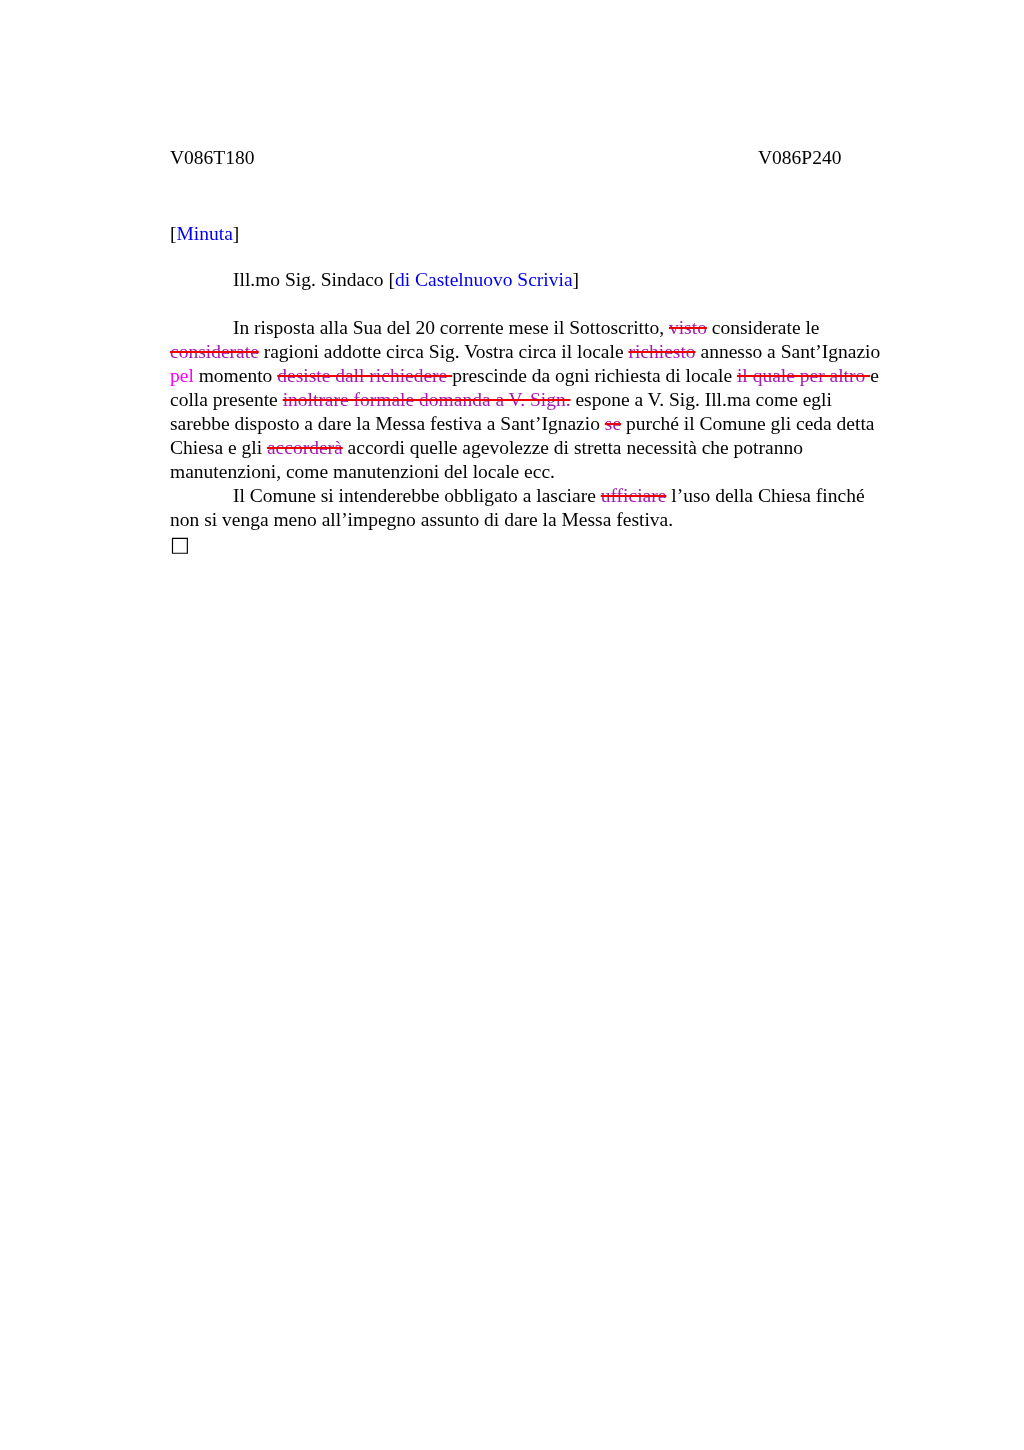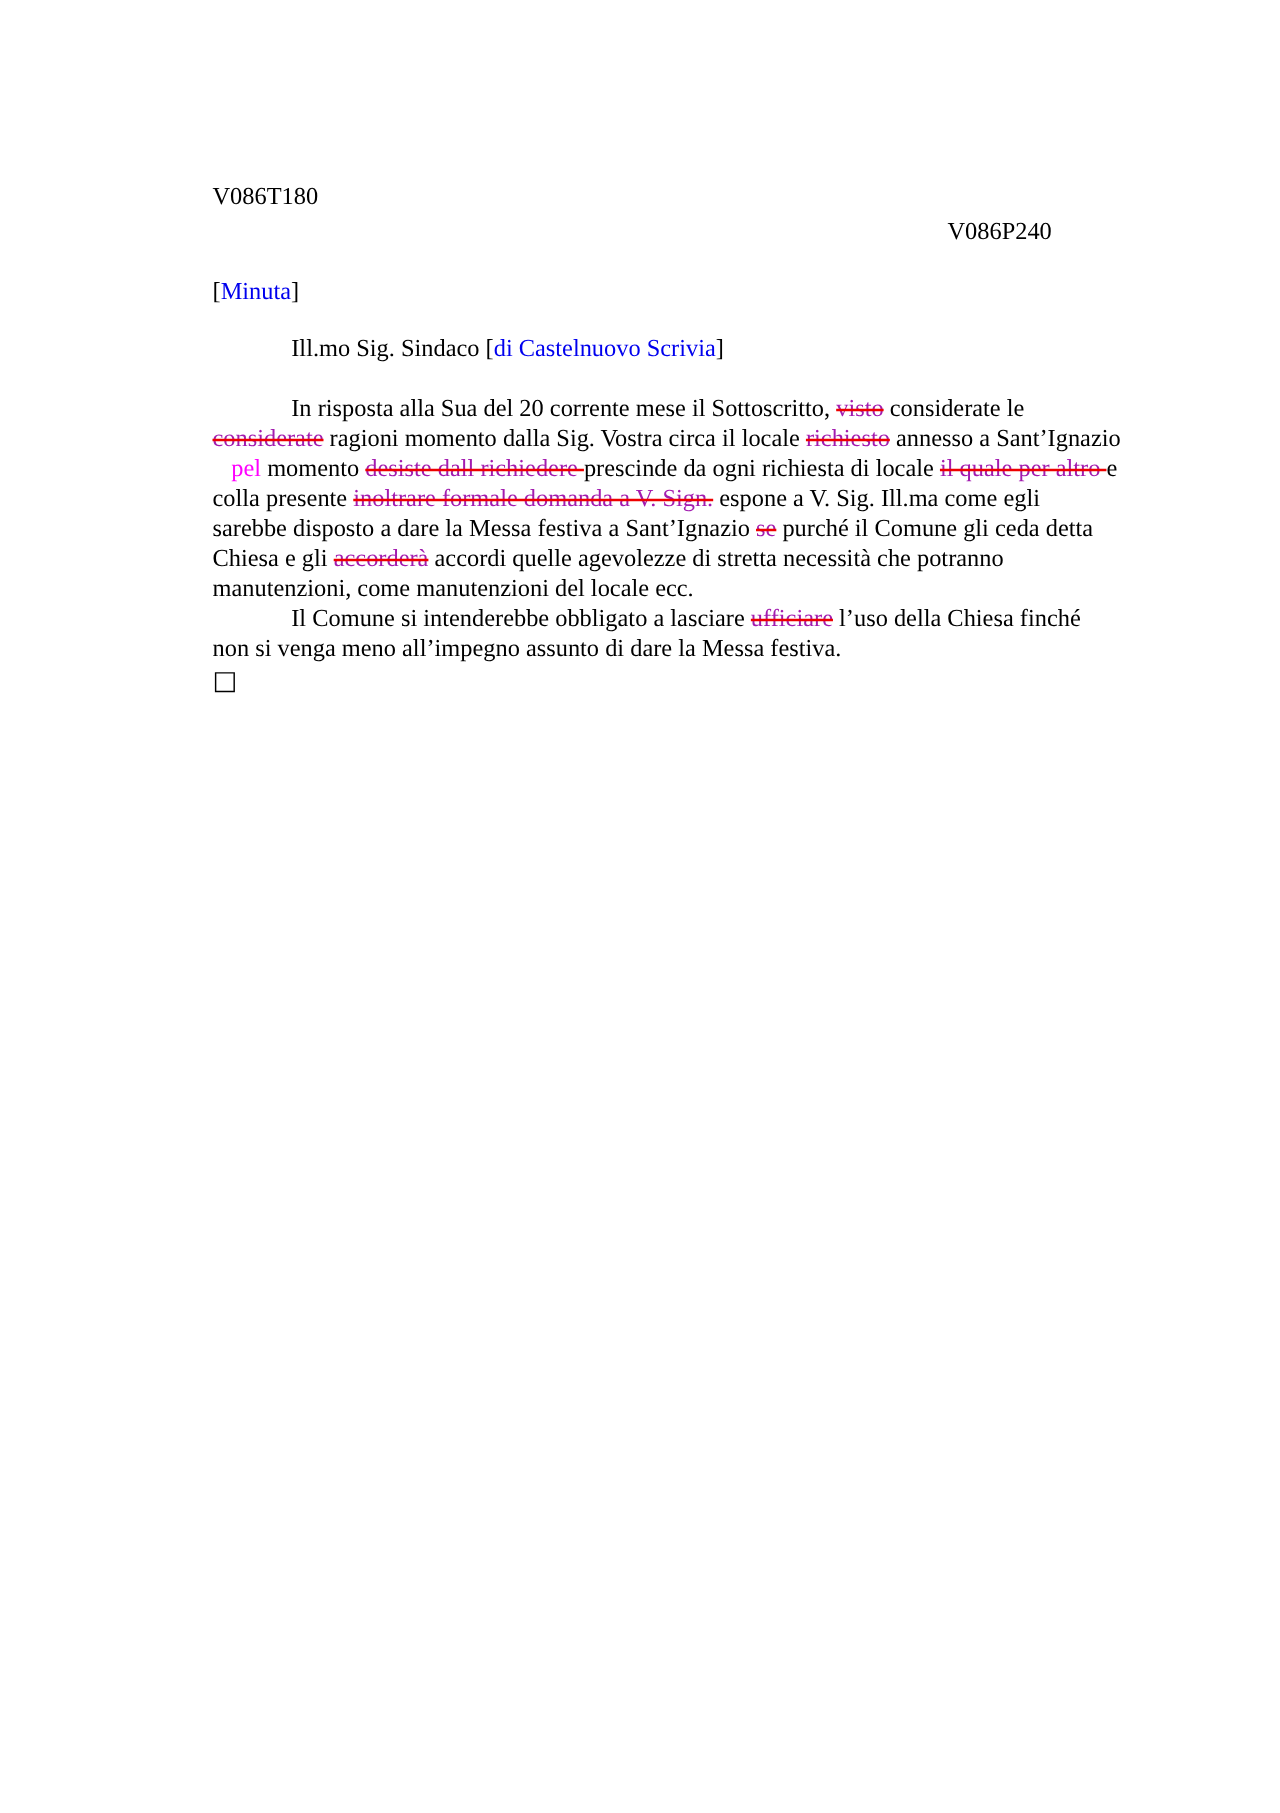--- a/index.html
+++ b/index.html
@@ -25,21 +25,20 @@
   }
   .header-row {
     position: relative;
     height: 24px;
     line-height: 24px;
   }
   .right-code {
     position: absolute;
     left: 588px;
     top: 0;
-    margin-top: 28px;
   }
   .minuta-line {
     margin-top: 52px;
   }
   .salutation-line {
     margin-top: 22px;
   }
   .doc-body {
     margin-top: 24px;
   }
@@ -50,21 +49,21 @@
   .indent {
     text-indent: 63px;
   }
   .run-n { color: #000000; }
   .run-d {
     color: #a21caf;
     text-decoration: line-through;
     text-decoration-color: #ee0000;
     text-decoration-thickness: 1.5px;
   }
-  .run-m { color: #ff00ff; margin-left: 15px; }
+  .run-m { color: #ff00ff; }
   .run-e { color: #0000ee; }
   .end-line {
     line-height: 24px;
   }
   .end-marker {
     font-family: "DejaVu Sans", sans-serif;
     font-size: 21px;
   }
 </style>
 </head>
@@ -78,21 +77,21 @@
       <span class="right-code">V086P240</span>
     </div>
 
     <div class="line minuta-line"><span class="run-n">[</span><span class="run-e">Minuta</span><span class="run-n">]</span></div>
 
     <div class="line salutation-line indent"><span class="run-n">Ill.mo Sig. Sindaco [</span><span class="run-e">di Castelnuovo Scrivia</span><span class="run-n">]</span></div>
 
     <div class="doc-body">
         <div>
           <div class="line indent"><span class="run-n">In risposta alla Sua del 20 corrente mese il Sottoscritto, </span><span class="run-d">visto</span><span class="run-n"> considerate le</span></div>
-          <div class="line"><span class="run-d">considerate</span><span class="run-n"> ragioni momento dalla Sig. Vostra circa il locale </span><span class="run-d">richiesto</span><span class="run-n"> annesso a Sant’Ignazio</span></div>
+          <div class="line"><span class="run-d">considerate</span><span class="run-n"> ragioni addotte circa Sig. Vostra circa il locale </span><span class="run-d">richiesto</span><span class="run-n"> annesso a Sant’Ignazio</span></div>
           <div class="line"><span class="run-m">pel</span><span class="run-n"> momento </span><span class="run-d">desiste dall richiedere </span><span class="run-n">prescinde da ogni richiesta di locale </span><span class="run-d">il quale per altro </span><span class="run-n">e</span></div>
           <div class="line"><span class="run-n">colla presente </span><span class="run-d">inoltrare formale domanda a V. Sign.</span><span class="run-n"> espone a V. Sig. Ill.ma come egli</span></div>
           <div class="line"><span class="run-n">sarebbe disposto a dare la Messa festiva a Sant’Ignazio </span><span class="run-d">se</span><span class="run-n"> purché il Comune gli ceda detta</span></div>
           <div class="line"><span class="run-n">Chiesa e gli </span><span class="run-d">accorderà</span><span class="run-n"> accordi quelle agevolezze di stretta necessità che potranno</span></div>
           <div class="line"><span class="run-n">manutenzioni, come manutenzioni del locale ecc.</span></div>
         </div>
         <div>
           <div class="line indent"><span class="run-n">Il Comune si intenderebbe obbligato a lasciare </span><span class="run-d">ufficiare</span><span class="run-n"> l’uso della Chiesa finché</span></div>
           <div class="line"><span class="run-n">non si venga meno all’impegno assunto di dare la Messa festiva.</span></div>
         </div>

